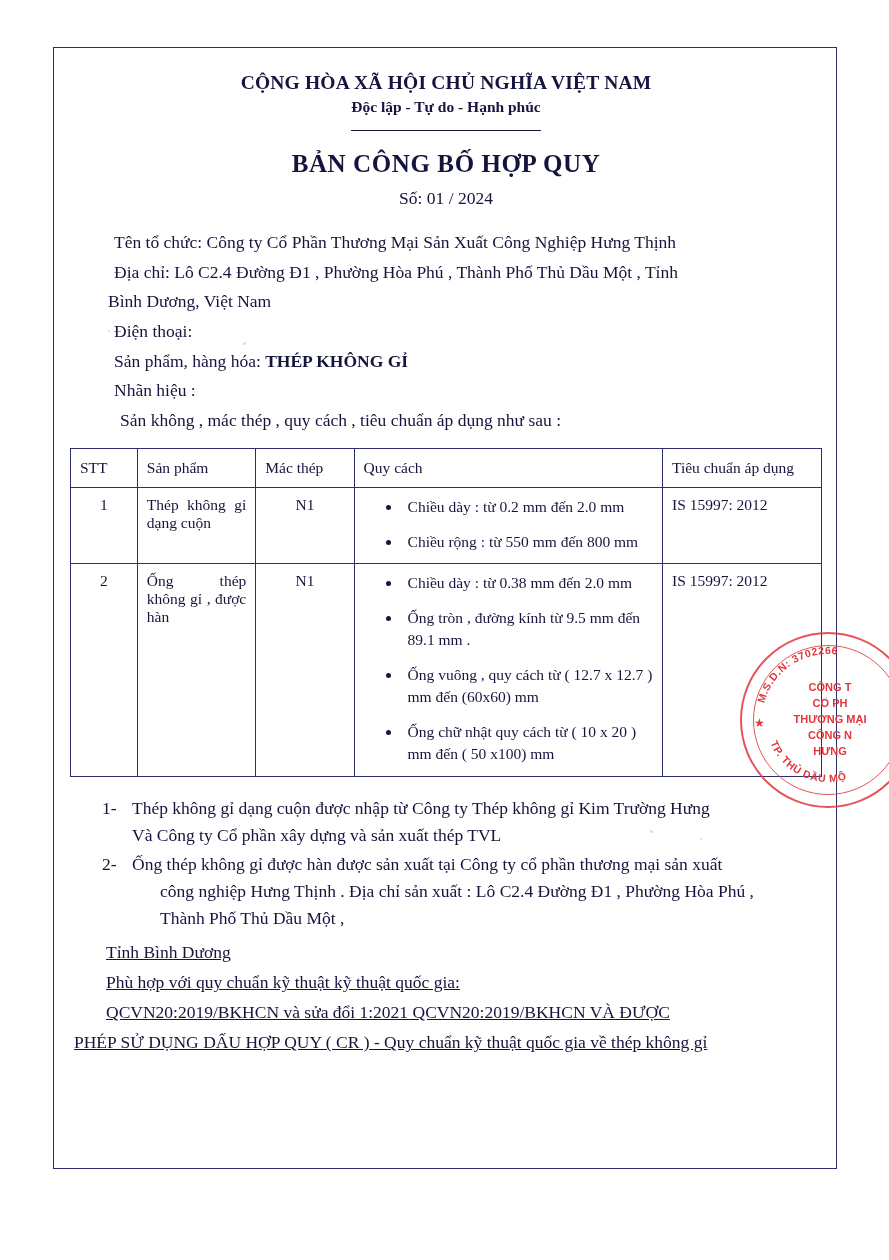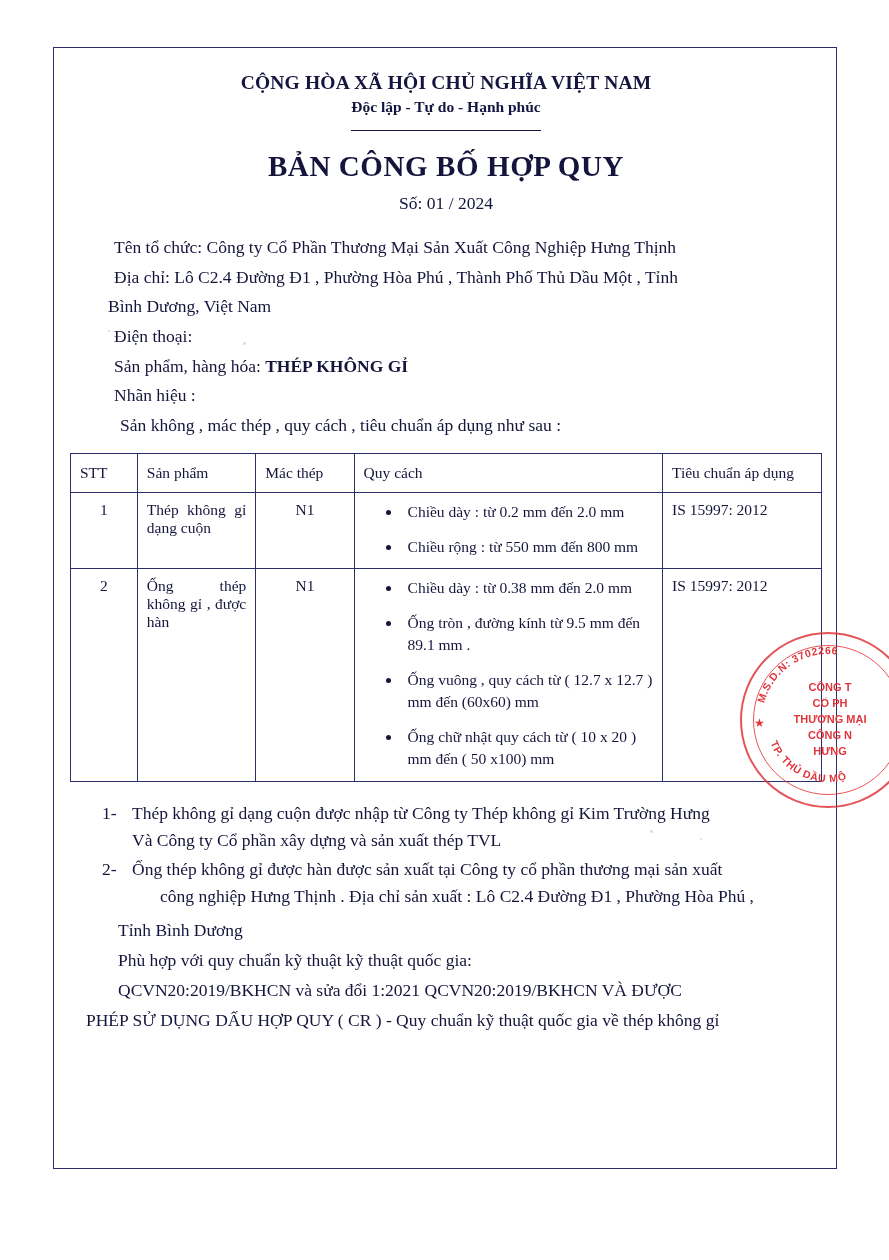--- a/index.html
+++ b/index.html
@@ -57,21 +57,21 @@
     margin-top: 4px;
     color: #15153f;
   }
   .nation-line2 span {
     border-bottom: 1.4px solid #15153f;
     padding-bottom: 15px;
   }
 
   .doc-title {
     font-weight: bold;
-    font-size: 29px;
+    font-size: 25px;
     margin-top: 34px;
     letter-spacing: 0.6px;
     color: #14143c;
   }
   .doc-number {
     font-size: 17.5px;
     margin-top: 10px;
     color: #14143c;
   }
 
@@ -147,21 +147,21 @@
   .note-text { flex: 1; }
   .note-text .cont { display: block; }
   .note-indent { padding-left: 28px; }
 
   .tail {
     margin-top: 6px;
     font-size: 17.5px;
     line-height: 1.6;
     color: #15153c;
   }
-  .tail p { margin: 0 0 2px 16px; }
+  .tail p { margin: 0 0 2px 4px; text-decoration: underline; }
   .tail .pl32 { padding-left: 32px; }
   .tail .just2 {
     text-align: justify;
     text-justify: inter-word;
     padding-left: 32px;
   }
 
   
   .stamp {
     position: absolute;
@@ -298,20 +298,21 @@
         <div class="note-text">
           <span class="cont">Thép không gỉ dạng cuộn được nhập từ Công ty Thép không gỉ Kim Trường Hưng</span>
           <span class="cont">Và Công ty Cổ phần xây dựng và sản xuất thép TVL</span>
         </div>
       </div>
       <div class="note-row">
         <div class="note-num">2-</div>
         <div class="note-text">
           <span class="cont">Ống thép không gỉ được hàn được sản xuất tại Công ty cổ phần thương mại sản xuất</span>
           <span class="cont note-indent">công nghiệp Hưng Thịnh . Địa chỉ sản xuất : Lô C2.4 Đường Đ1 , Phường Hòa Phú ,</span>
+          <span class="cont note-indent">Thành Phố Thủ Dầu Một ,</span>
         </div>
       </div>
     </div>
 
     <div class="tail">
       <p class="pl32">Tỉnh Bình Dương</p>
       <p class="pl32">Phù hợp với quy chuẩn kỹ thuật kỹ thuật quốc gia:</p>
       <p class="just2">QCVN20:2019/BKHCN và sửa đổi 1:2021  QCVN20:2019/BKHCN VÀ ĐƯỢC</p>
       <p>PHÉP SỬ DỤNG DẤU HỢP QUY ( CR ) -  Quy chuẩn kỹ thuật quốc gia về thép không gỉ</p>
     </div>

